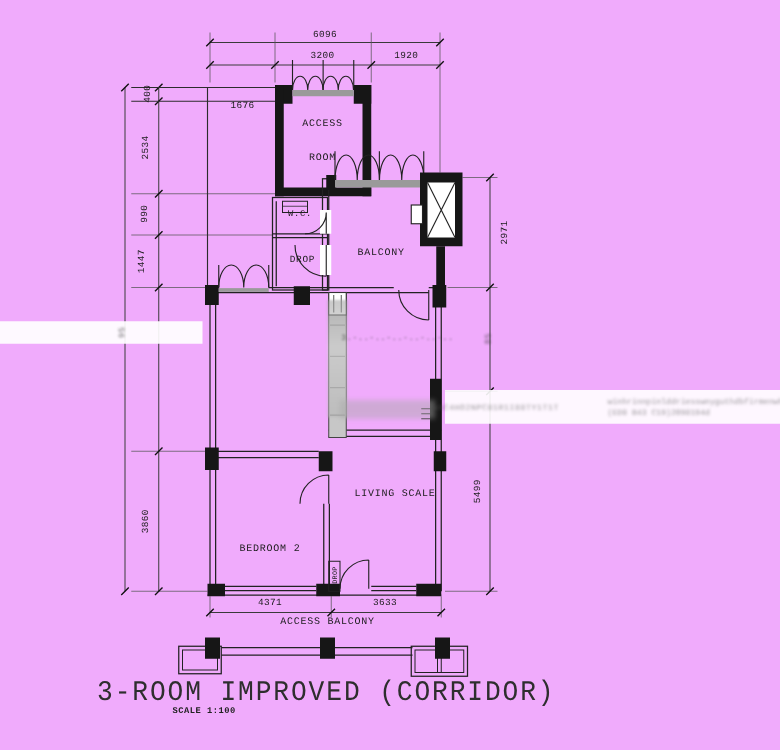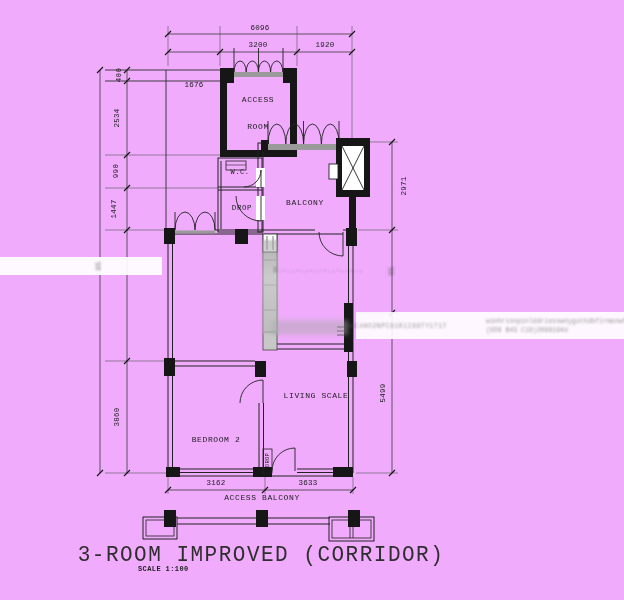--- a/index.html
+++ b/index.html
@@ -187,21 +187,21 @@
   <span class="lbl dim rot" style="left:118px;top:118px;">2534</span>
   <span class="lbl dim rot" style="left:117px;top:171px;">990</span>
   <span class="lbl dim rot" style="left:115px;top:209px;">1447</span>
   <span class="lbl dim rot" style="left:118px;top:417px;">3860</span>
   <span class="lbl dim rot blurtxt" style="left:99px;top:266px;font-size:7px;">95</span>
 
   <span class="lbl dim rot" style="left:405px;top:186px;">2971</span>
   <span class="lbl dim rot blurtxt" style="left:392px;top:271px;font-size:7px;">85</span>
   <span class="lbl dim rot" style="left:384px;top:393px;">5499</span>
 
-  <span class="lbl dim" style="left:216px;top:484px;">3162</span>
+  <span class="lbl dim" style="left:216px;top:484px;">4371</span>
   <span class="lbl dim" style="left:308px;top:484px;">3633</span>
 
   <span class="lbl room" style="left:258px;top:100px;">ACCESS</span>
   <span class="lbl room" style="left:258px;top:111px;margin-top:16px;">ROOM</span>
   <span class="lbl room" style="left:240px;top:172px;font-size:7px;">W.C.</span>
   <span class="lbl room" style="left:242px;top:209px;font-size:7.5px;">DROP</span>
   <span class="lbl room" style="left:305px;top:203px;">BALCONY</span>
   <span class="lbl room blurtxt" style="left:318px;top:271px;font-size:6.5px;filter:blur(1px);">3.-..-..-..-..-..-..</span>
   <span class="lbl room" style="left:216px;top:421px;margin-top:19px;">BEDROOM 2</span>
   <span class="lbl room" style="left:316px;top:396px;">LIVING SCALE</span>

